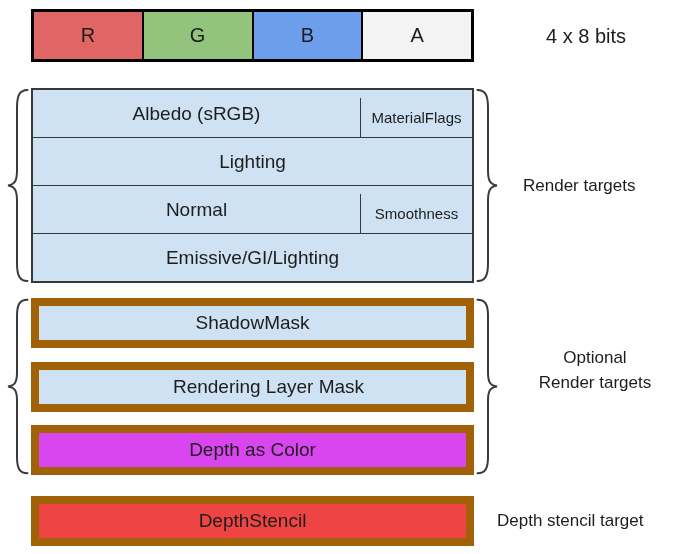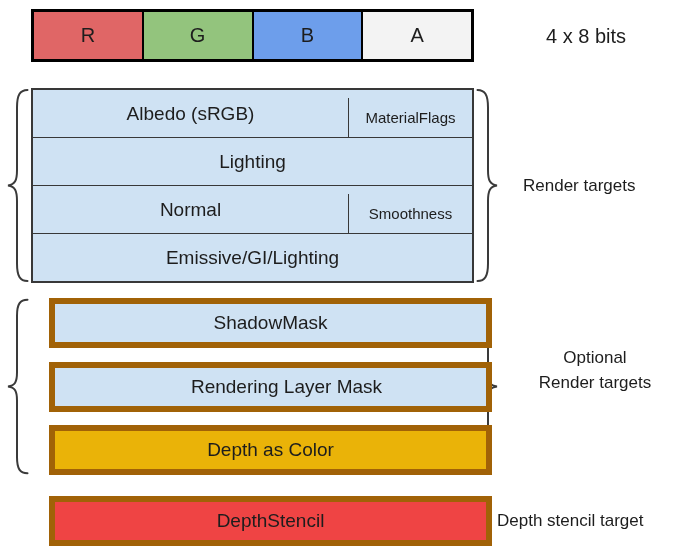--- a/index.html
+++ b/index.html
@@ -60,36 +60,36 @@
   .gbuffer-row + .gbuffer-row { border-top: 1.5px solid #383838; }
   .cell-main {
     flex: 1 1 auto;
     display: flex;
     align-items: center;
     justify-content: center;
     font-size: 19px;
     color: #1d1d1d;
   }
   .cell-aux {
-    width: 124px;
+    width: 112px;
     border-left: 1.5px solid #383838;
     display: flex;
     align-items: center;
     justify-content: center;
     font-size: 15px;
     color: #1d1d1d;
     margin-top: 8px;
   }
 
   
   .opt-box, .depth-box {
     position: absolute;
-    left: 49px;
+    left: 31px;
     width: 443px; height: 50px;
-    border: 6px solid #a16207;
+    border: 8px solid #a16207;
     display: flex;
     align-items: center;
     justify-content: center;
     font-size: 19px;
     color: #1d1d1d;
   }
   .opt-box-0 { top: 298px; }
   .opt-box-1 { top: 362px; padding-left: 32px; }
   .opt-box-2 { top: 425px; }
   .depth-box { top: 496px; }
@@ -170,21 +170,21 @@
 
   <svg class="brace brace-g2 brace-left-pos" viewBox="0 0 23 200" preserveAspectRatio="none">
     <path vector-effect="non-scaling-stroke" d="M21.5 2 C14 2 11 7 11 20 L11 84 C11 95 9 99 2 100 C9 101 11 105 11 116 L11 180 C11 193 14 198 21.5 198"></path>
   </svg>
   <svg class="brace brace-right brace-g2 brace-right-pos" viewBox="0 0 23 200" preserveAspectRatio="none">
     <path vector-effect="non-scaling-stroke" d="M21.5 2 C14 2 11 7 11 20 L11 84 C11 95 9 99 2 100 C9 101 11 105 11 116 L11 180 C11 193 14 198 21.5 198"></path>
   </svg>
 
   <div class="opt-box opt-box-0" style="background: rgb(207, 226, 243);">ShadowMask</div>
   <div class="opt-box opt-box-1" style="background: rgb(207, 226, 243);">Rendering Layer Mask</div>
-  <div class="opt-box opt-box-2" style="background: #eab308;">Depth as Color</div>
+  <div class="opt-box opt-box-2" style="background: #d946ef;">Depth as Color</div>
 
   <div class="side-label label-optional">
     <div>Optional</div>
     <div>Render targets</div>
   </div>
 
   <div class="depth-box" style="background: #ef4444;">DepthStencil</div>
   <div class="side-label label-depth">Depth stencil target</div>
 
 </div>

